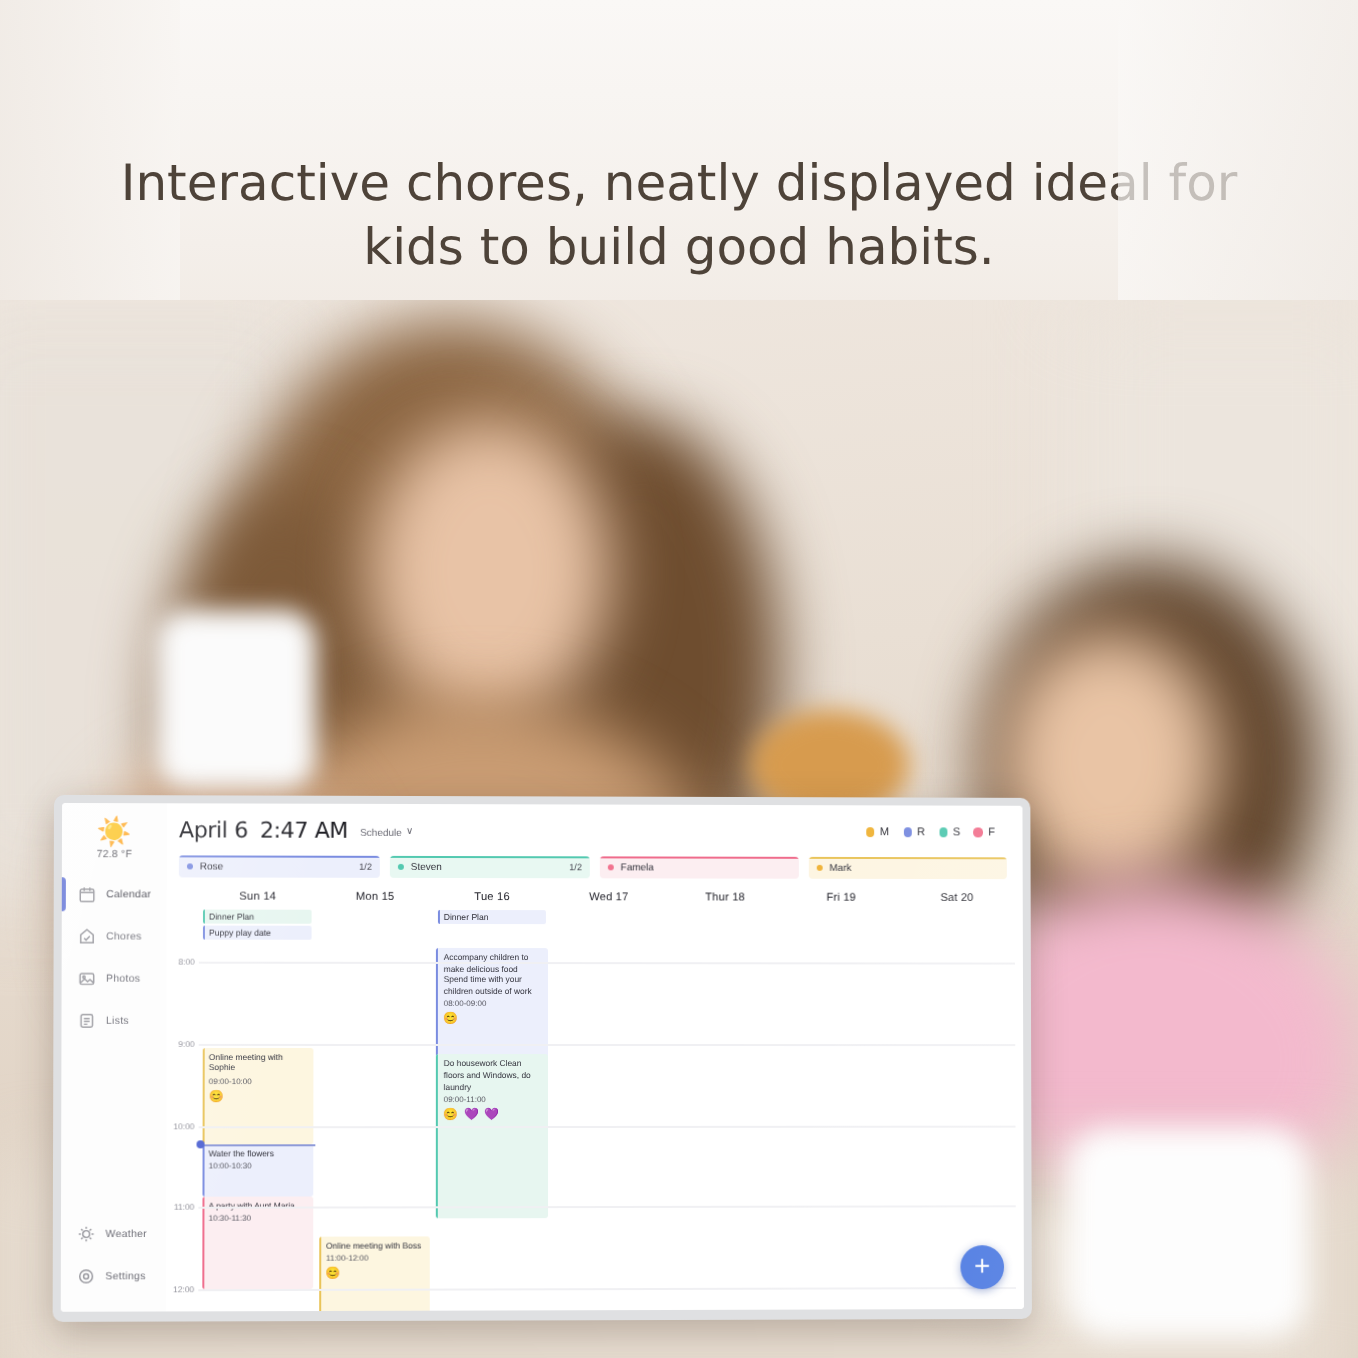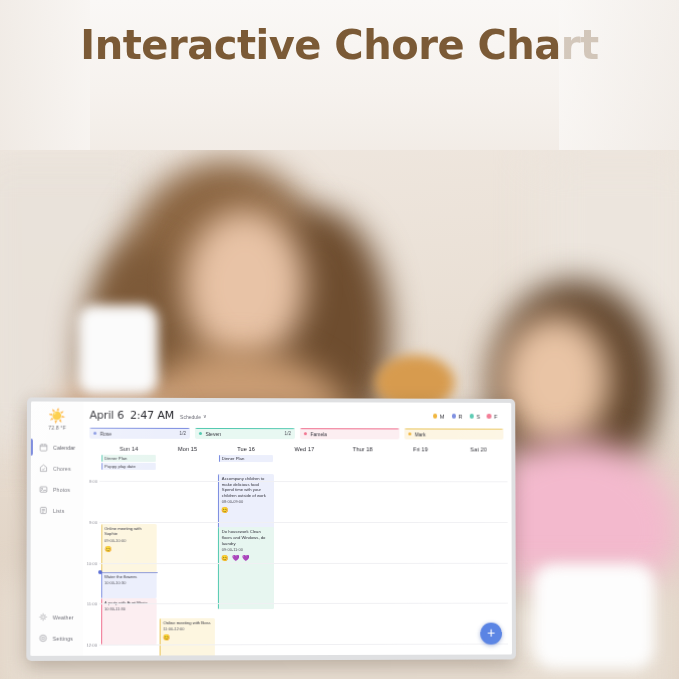--- a/index.html
+++ b/index.html
@@ -175,21 +175,21 @@
 
   .glare {
     position: absolute; left: 0; top: 0; right: 0; bottom: 0; pointer-events: none;
     background: linear-gradient(105deg, rgba(255,255,255,.30) 0%, rgba(255,255,255,0) 26%, rgba(255,255,255,0) 70%, rgba(255,255,255,.16) 100%);
   }
 </style>
 </head>
 <body>
 
 <div class="banner">
-  <div class="hero-title">Interactive Chore Chart</div>
+  <div class="hero-sub">Interactive chores, neatly displayed ideal for kids to build good habits.</div>
 </div>
 
 <div class="photo">
   <div class="blob b-wallL"></div>
   <div class="blob b-wallR"></div>
   <div class="blob b-hair"></div>
   <div class="blob b-hair2"></div>
   <div class="blob b-hair3"></div>
   <div class="blob b-face"></div>
   <div class="blob b-dress"></div>

